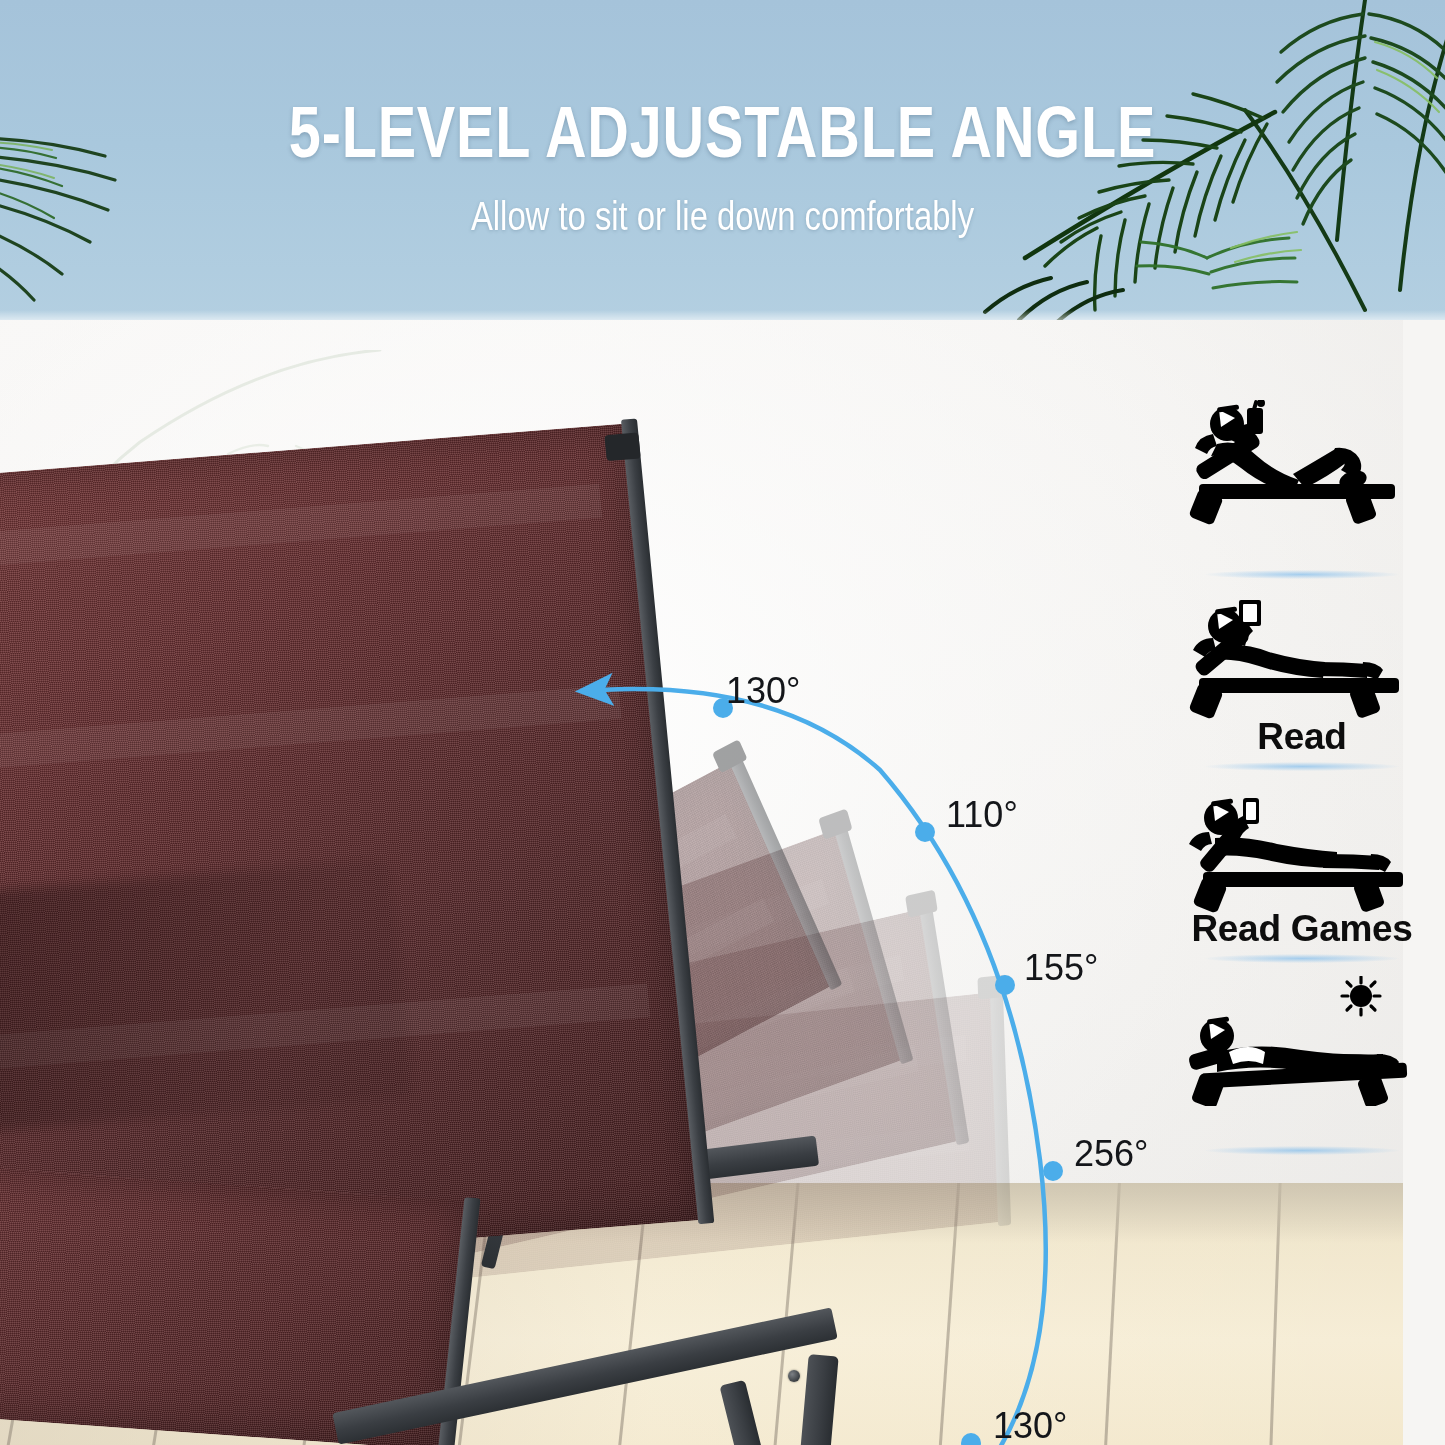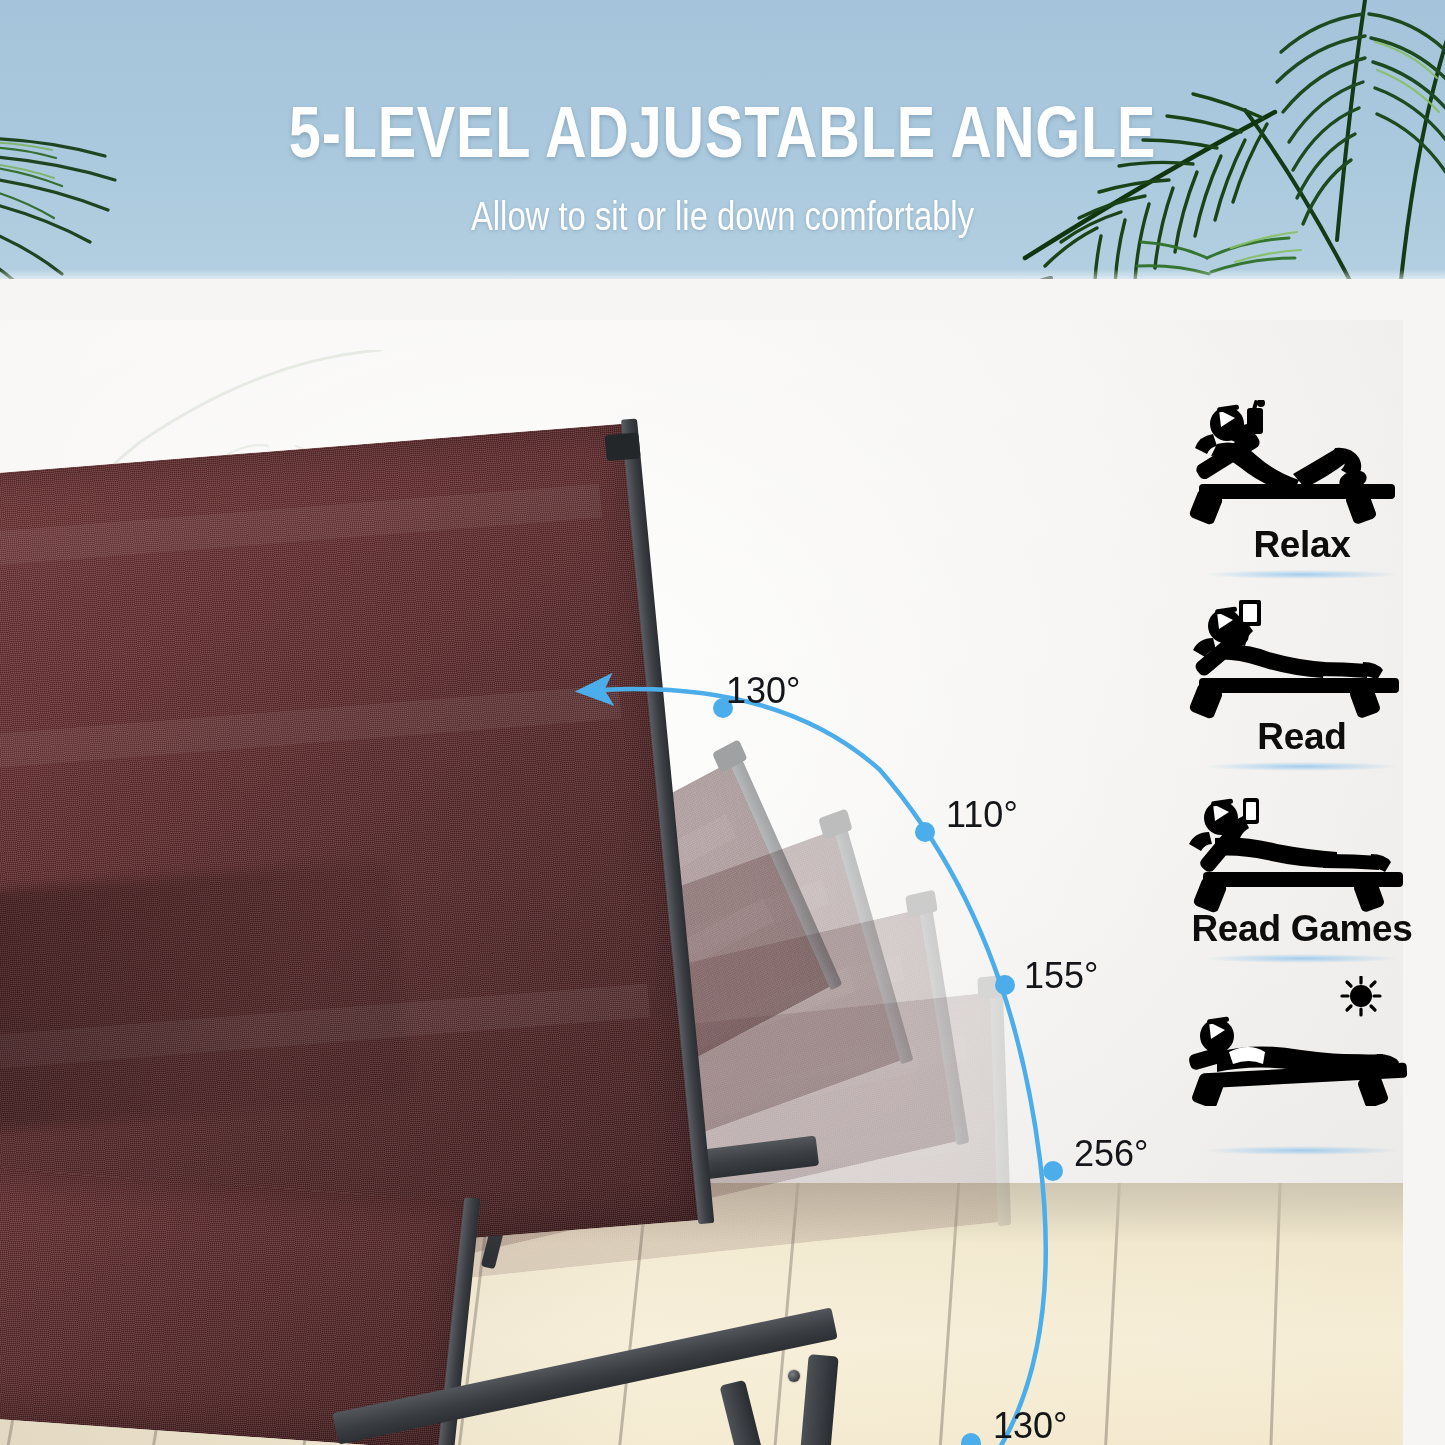--- a/index.html
+++ b/index.html
@@ -1,21 +1,21 @@
 <!DOCTYPE html>
 <html><head>
 <meta charset="utf-8">
 <title>5-Level Adjustable Angle</title>
 <style>
   html,body{margin:0;padding:0;background:#fff;}
   body{font-family:"Liberation Sans","DejaVu Sans",sans-serif;}
   #stage{position:relative;width:1445px;height:1445px;overflow:hidden;background:#f6f5f3;}
 
   
-  .header{position:absolute;left:0;top:0;width:1445px;height:279px;overflow:hidden;
+  .header{position:absolute;left:0;top:0;width:1445px;height:320px;overflow:hidden;
           background:linear-gradient(180deg,#a5c3da 0%,#a9c8dd 45%,#b3cfe1 100%);}
   .header-fade{position:absolute;left:0;bottom:0;width:100%;height:10px;
           background:linear-gradient(180deg,rgba(255,255,255,0) 0%,rgba(255,255,255,.55) 100%);}
   .hdr-title{position:absolute;left:0;top:96px;width:1445px;text-align:center;
           color:#ffffff;font-size:72px;line-height:1;font-weight:bold;letter-spacing:1px;
           transform:scaleX(.80);transform-origin:50% 50%;
           text-shadow:0 2px 5px rgba(40,70,95,.28);z-index:6;}
   .hdr-sub{position:absolute;left:0;top:196px;width:1445px;text-align:center;
           color:#ffffff;font-size:40px;line-height:1;font-weight:400;
           transform:scaleX(.82);transform-origin:50% 50%;
@@ -319,21 +319,21 @@
       <path d="M 600 50 Q 780 40 880 130 Q 1010 280 1040 520 Q 1068 750 960 860" fill="none" stroke="#4badea" stroke-width="4.5" stroke-linecap="round" marker-start="url(#atail)" marker-end="url(#ahead)"></path>
       <circle cx="723" cy="68" r="10" fill="#4badea"></circle>
       <circle cx="925" cy="192" r="10" fill="#4badea"></circle>
       <circle cx="1005" cy="345" r="10" fill="#4badea"></circle>
       <circle cx="1053" cy="531" r="10" fill="#4badea"></circle>
       <circle cx="971" cy="803" r="10" fill="#4badea"></circle>
     </svg>
 
     <div class="deg-label" style="left:726px;top:353px;">130°</div>
     <div class="deg-label" style="left:946px;top:477px;">110°</div>
-    <div class="deg-label" style="left:1024px;top:630px;margin-top:8px;">155°</div>
+    <div class="deg-label" style="left:1024px;top:630px;">155°</div>
     <div class="deg-label" style="left:1074px;top:816px;">256°</div>
     <div class="deg-label" style="left:993px;top:1088px;">130°</div>
 
   </div>
 
   <div class="acts">
 
     <div class="act">
       <div class="ico">
         <svg width="250" height="130" viewBox="0 0 250 130">
@@ -359,21 +359,20 @@
             <path d="M54 40 q4 -14 16 -16 l6 12 q-8 2 -10 10 z"></path>
             <rect x="70" y="8" width="16" height="26" rx="3"></rect>
             <rect x="76" y="0" width="4" height="12" rx="2" transform="rotate(16 78 6)"></rect>
             <circle cx="84" cy="3" r="4"></circle>
 
             <path d="M36 34 q-14 2 -18 14 l12 6 q3 -7 10 -8 z"></path>
           </g>
         </svg>
       </div>
       <div class="glow"></div>
-      <div class="cap-txt">Relax</div>
     </div>
 
     <div class="act">
       <div class="ico">
         <svg width="250" height="130" viewBox="0 0 250 130">
           <g fill="#000">
             <rect x="22" y="86" width="200" height="15" rx="4"></rect>
             <rect x="16" y="94" width="26" height="30" rx="5" transform="rotate(22 29 109)"></rect>
             <rect x="176" y="94" width="24" height="30" rx="5" transform="rotate(-20 188 109)"></rect>
             <rect x="14" y="52" width="62" height="16" rx="6" transform="rotate(-40 45 60)"></rect>

